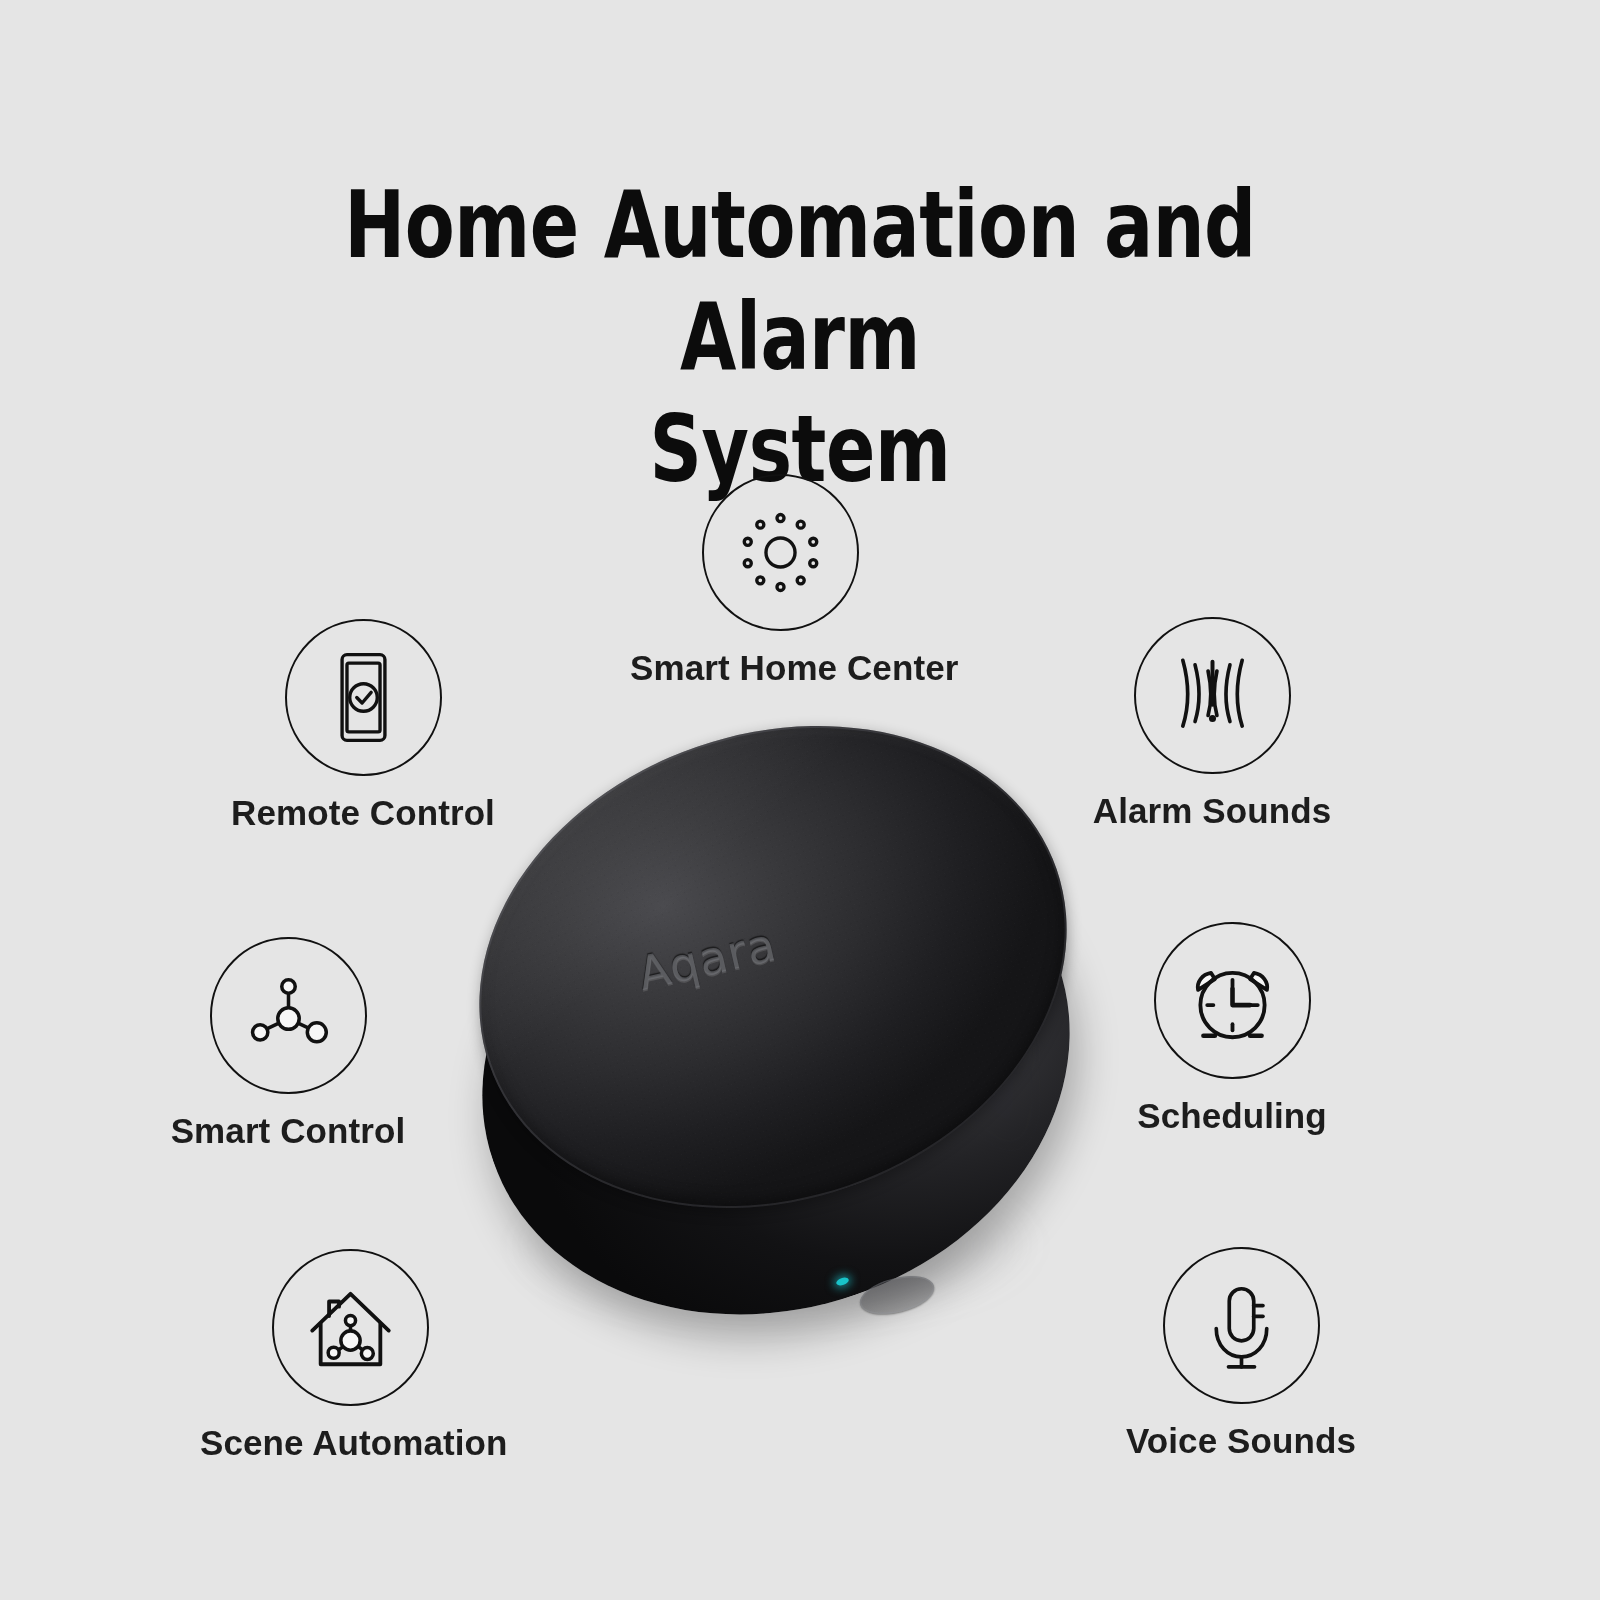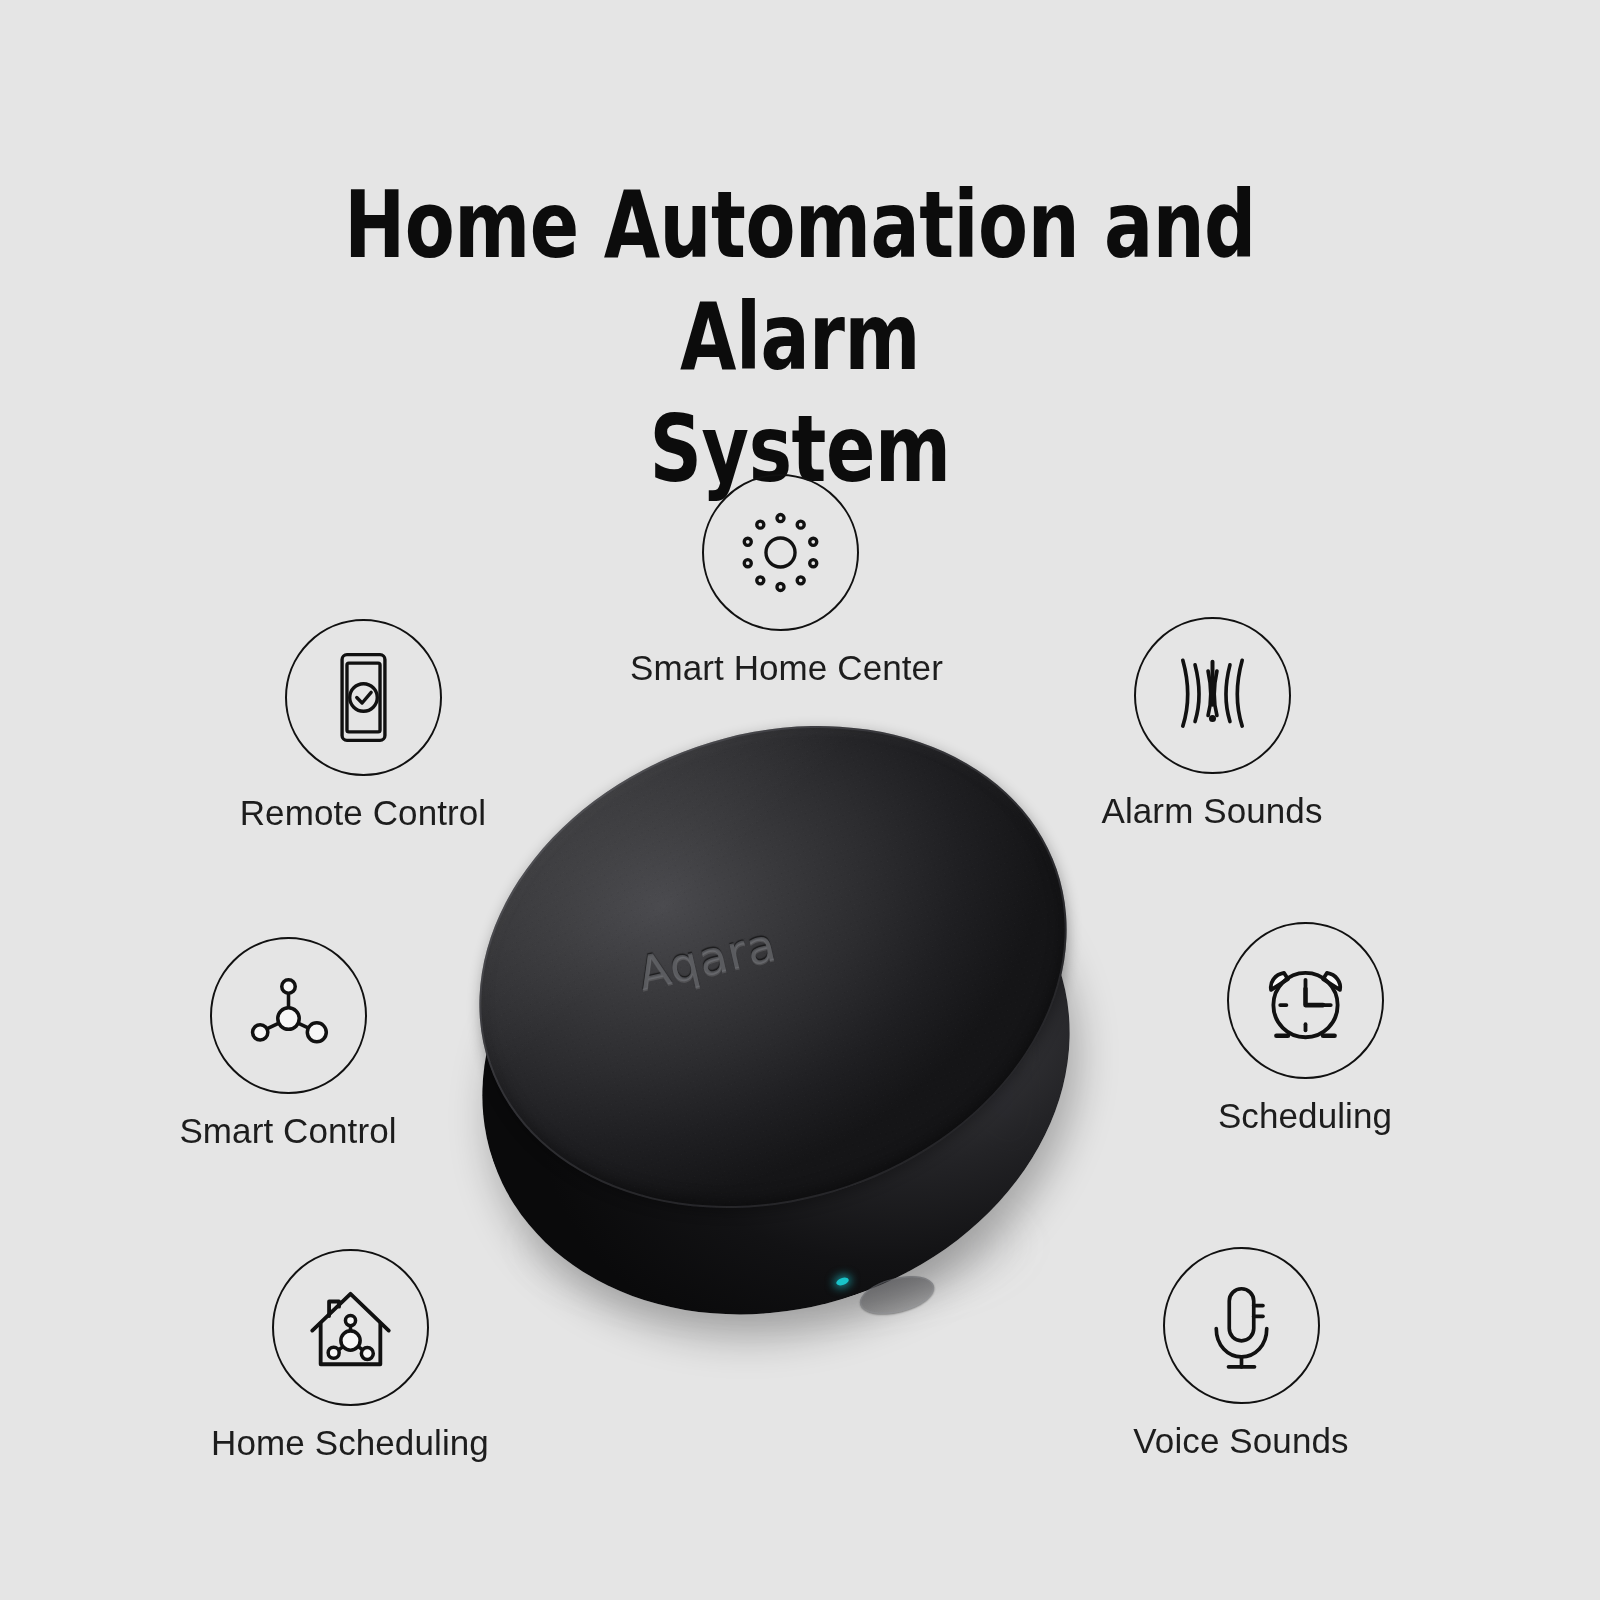--- a/index.html
+++ b/index.html
@@ -47,21 +47,21 @@
     border-radius:50%;
     box-sizing:border-box;
     position:relative;
     background:transparent;
   }
   .ring svg{position:absolute;left:0;top:0;width:100%;height:100%;display:block;}
   .flabel{
     margin-top:17px;
     font-family:"Liberation Sans", sans-serif;
     font-size:35px;
-    font-weight:400;
+    font-weight:700;
     color:#1d1d1d;
     letter-spacing:0.1px;
     white-space:nowrap;
   }
 
   
   #device{
     position:absolute;
     left:455px; top:700px;
     width:640px; height:640px;
@@ -246,21 +246,21 @@
           <circle cx="50" cy="52" r="7"></circle>
           <circle cx="50" cy="31" r="4.4"></circle>
           <circle cx="31.5" cy="61" r="5"></circle>
           <circle cx="68.5" cy="61" r="6.2"></circle>
         </g>
       </svg>
     </div>
     <div class="flabel">Smart Control</div>
   </div>
 
-  <div class="feature" id="f-4" style="left: 1305px; top: 922px;">
+  <div class="feature" id="f-4" style="left: 1232px; top: 922px;">
     <div class="ring">
       <svg viewBox="0 0 100 100">
         <g fill="none" stroke="#111" stroke-width="2.5" stroke-linecap="round" stroke-linejoin="round">
           <path d="M36 32 C30 33 26.5 38 27.5 43 L38.5 36 Z" fill="#f7f7f7"></path>
           <path d="M64 32 C70 33 73.5 38 72.5 43 L61.5 36 Z" fill="#f7f7f7"></path>
           <circle cx="50" cy="53" r="21"></circle>
           <line x1="50" y1="36.5" x2="50" y2="40.5"></line>
           <line x1="50" y1="65.5" x2="50" y2="69.5"></line>
           <line x1="33.5" y1="53" x2="37.5" y2="53"></line>
           <line x1="62.5" y1="53" x2="66.5" y2="53"></line>
@@ -287,21 +287,21 @@
           <line x1="54.5" y1="62" x2="59" y2="65.5"></line>
         </g>
         <g fill="#f7f7f7" stroke="#111" stroke-width="2.3">
           <circle cx="50" cy="58.5" r="6.3"></circle>
           <circle cx="50" cy="45.5" r="3.3"></circle>
           <circle cx="39" cy="66.5" r="3.6"></circle>
           <circle cx="61" cy="67" r="3.9"></circle>
         </g>
       </svg>
     </div>
-    <div class="flabel">Home Scheduling</div>
+    <div class="flabel">Scene Automation</div>
   </div>
 
   <div class="feature" id="f-6" style="left: 1241px; top: 1247px;">
     <div class="ring">
       <svg viewBox="0 0 100 100">
         <g fill="none" stroke="#111" stroke-width="2.4" stroke-linecap="round" stroke-linejoin="round">
           <rect x="42" y="26" width="16" height="34" rx="8"></rect>
           <line x1="58" y1="37" x2="64" y2="37"></line>
           <line x1="58" y1="44" x2="64" y2="44"></line>
           <path d="M33.5 52 C33.5 63 41 70.5 50 70.5 C59 70.5 66.5 63 66.5 52"></path>

